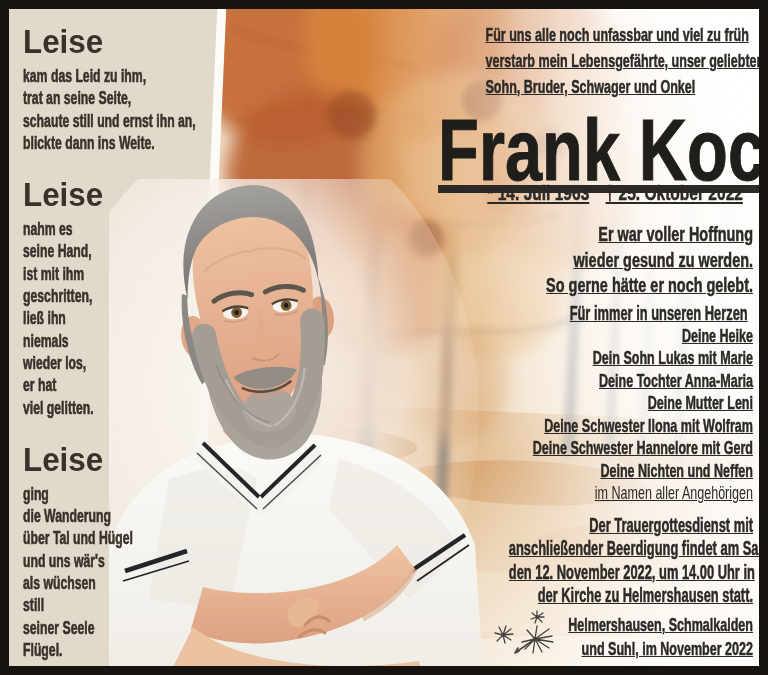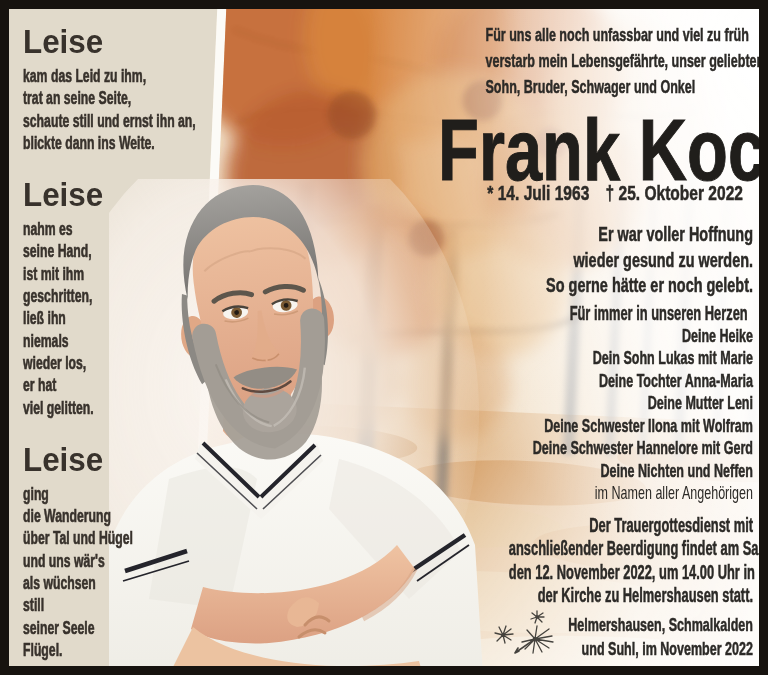--- a/index.html
+++ b/index.html
@@ -20,21 +20,21 @@
   
   .left-col{position:absolute;left:0;top:0;width:218px;padding:16px 0 0 14px;z-index:3;color:#38322c;}
   .poem-title{font-size:33px;font-weight:bold;line-height:34px;letter-spacing:0;
               transform:scaleX(.95);transform-origin:0 50%;white-space:nowrap;}
   .poem-lines{margin-top:6px;font-size:18px;font-weight:bold;line-height:22.3px;
               transform:scaleX(.68);transform-origin:0 0;white-space:nowrap;
               -webkit-text-stroke:.6px #38322c;}
   .gap1{margin-top:24px;}
 
   
-  .right-text{position:absolute;top:13px;right:6px;width:370px;z-index:4;color:#2c2a27;text-align:right;}
+  .right-text{position:absolute;top:13px;right:6px;width:370px;z-index:4;color:#2c2a27;text-align:right;text-decoration:underline;}
   .rt{white-space:nowrap;-webkit-text-stroke:.5px #2c2a27;}
   .rt-intro{font-size:19px;font-weight:bold;line-height:26px;text-align:center;padding-left:60px;
             transform:scaleX(.66);transform-origin:50% 0;}
   .rt-name{font-size:88px;font-weight:bold;line-height:80px;text-align:center;padding-left:14px;margin-top:10px;
            color:#201e1b;-webkit-text-stroke:1px #201e1b;white-space:nowrap;
            transform:scaleX(.76);transform-origin:50% 50%;}
   .rt-dates{font-size:21px;font-weight:bold;line-height:22px;text-align:center;padding-left:76px;margin-top:-8px;
             transform:scaleX(.74);transform-origin:50% 0;}
   .rt-dates .sep{display:inline-block;width:22px;}
   .rt-hope{font-size:19.5px;font-weight:bold;line-height:25.5px;margin-top:18px;

